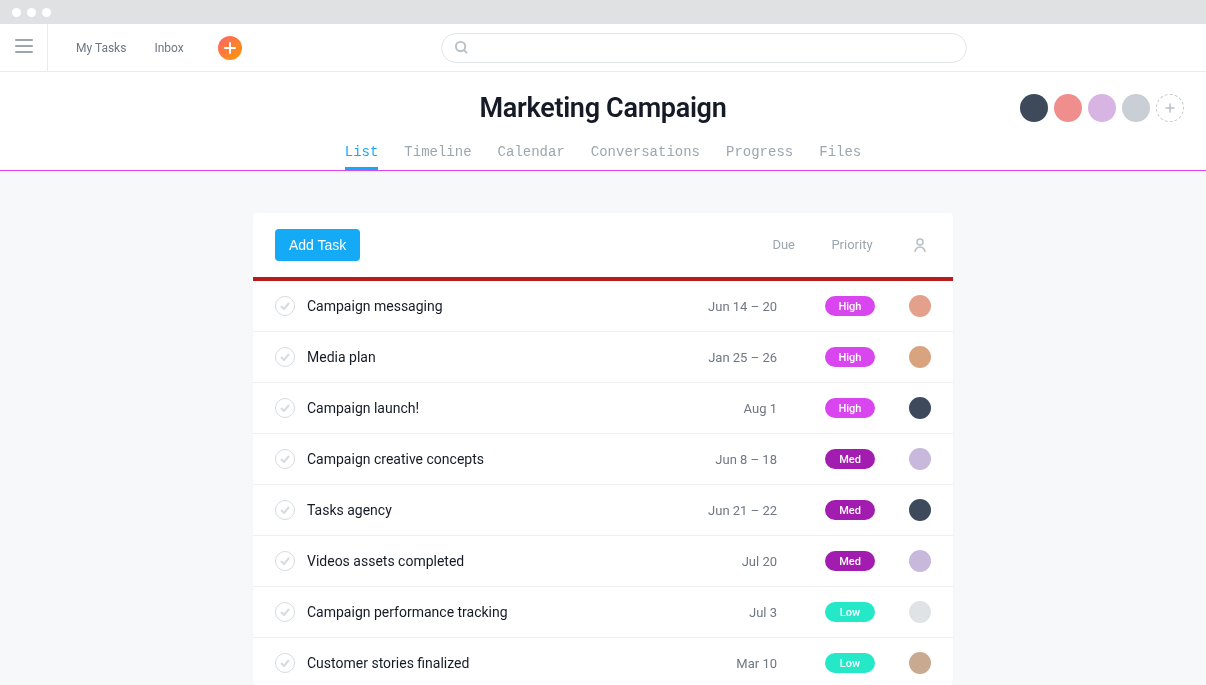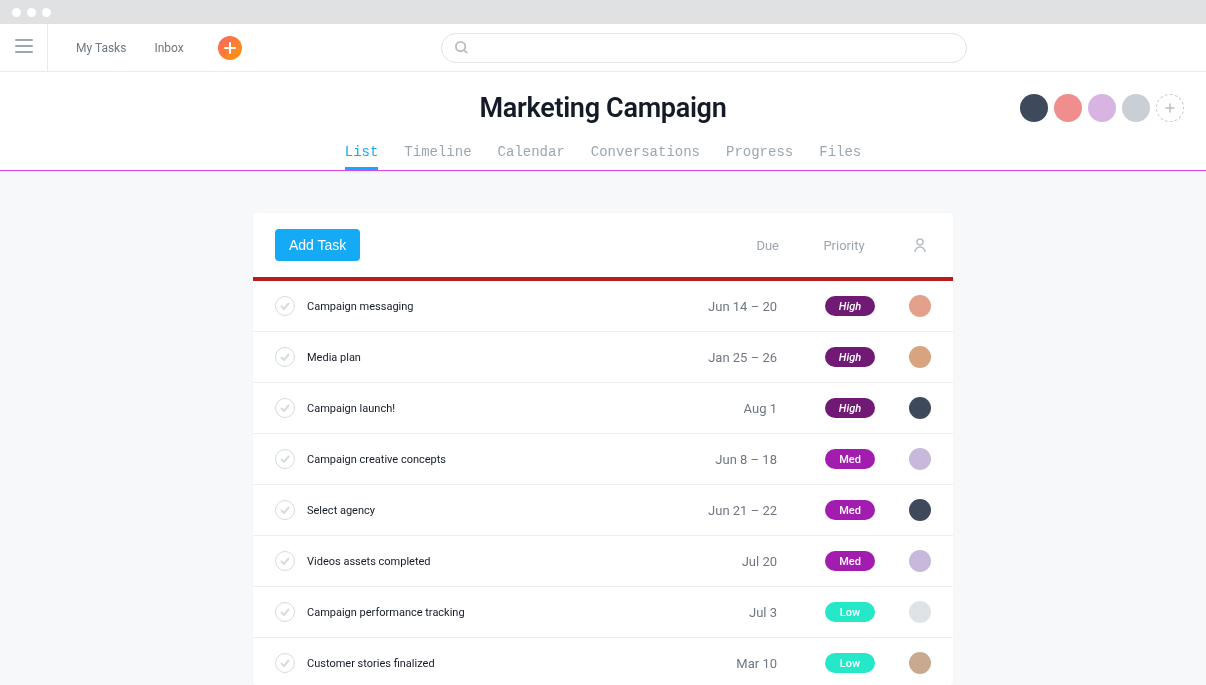--- a/index.html
+++ b/index.html
@@ -24,34 +24,34 @@
   .avatar.sm { width:22px; height:22px; font-size:10px; }
   .add-member { width:28px; height:28px; border-radius:50%; border:1.5px dashed #c4c9cc; display:flex; align-items:center; justify-content:center; cursor:pointer; }
   .add-member svg line { stroke:#b7bfc6; stroke-width:1.5; stroke-linecap:round; }
   .tabs { display:flex; justify-content:center; gap:26px; margin-top: 20px; font-family: Liberation Mono, monospace; }
   .tab { font-size:14px; color:#9ca6af; padding-bottom:10px; cursor:pointer; }
   .tab.active { color:#14aaf5; border-bottom:3px solid #14aaf5; padding-bottom:7px; }
   .content-area { flex:1; background:#f6f8f9; display:flex; justify-content:center; padding-top:42px; overflow:auto; }
   .panel { width: 700px; background:#ffffff; border-radius:4px; box-shadow: 0 1px 3px rgba(0,0,0,0.03); }
   .panel-header { display:flex; align-items:center; padding: 16px 22px; border-bottom:4px solid #b91c1c; }
   .add-task-btn { background:#14aaf5; color:#fff; font-size:14px; font-weight:500; border:none; border-radius:4px; padding:8px 14px; cursor:pointer; }
-  .col-headers { margin-left:auto; display:flex; align-items:center; gap:40px; color:#9ca6af; font-size:13px; }
+  .col-headers { margin-left:auto; display:flex; gap:32px; color:#9ca6af; font-size:13px; }
   .col-due { width:70px; text-align:right; }
   .col-priority { width:50px; text-align:center; }
   .col-assignee { width:22px; display:flex; justify-content:center; }
   .person-icon svg { stroke:#b7bfc6; stroke-width:1.5; fill:none; }
   .tasks { }
   .task-row { display:flex; align-items:center; padding: 14px 22px; border-bottom:1px solid #edeff0; }
   .task-row:last-child { border-bottom:none; }
   .check { width:20px; height:20px; border-radius:50%; border:1.5px solid #d5dce0; display:flex; align-items:center; justify-content:center; cursor:pointer; flex-shrink:0; }
   .check svg { stroke:#d5dce0; stroke-width:2; fill:none; }
-  .task-name { margin-left:12px; font-size:11px; color:#151b26; flex:1; cursor:pointer; }
+  .task-name { margin-left:12px; font-size:14px; color:#151b26; flex:1; cursor:pointer; }
   .task-due { width:86px; text-align:right; font-size:13px; color:#6f7782; margin-right: 48px; }
   .priority-pill { width:50px; height:20px; border-radius:10px; display:flex; align-items:center; justify-content:center; font-size:11px; font-weight:500; color:#fff; margin-right: 34px; }
-  .priority-High { background:#701a75;font-style:italic; }
+  .priority-High { background:#d946ef; }
   .priority-Med { background:#a21caf; }
   .priority-Low { background:#25e8c8; }
   .assignee { width:22px; display:flex; justify-content:center; }
 </style>
 </head>
 <body>
 
 <div class="window">
   <div class="titlebar">
     <div class="traffic-dot"></div>
@@ -182,21 +182,21 @@
             <div class="assignee">
               <div class="avatar sm" style="background: rgb(200, 184, 219);"></div>
             </div>
           </div>
           <div class="task-row">
             <div class="check">
               <svg width="10" height="8" viewBox="0 0 10 8">
                 <polyline points="1,4 4,7 9,1"></polyline>
               </svg>
             </div>
-            <span class="task-name">Select agency</span>
+            <span class="task-name">Tasks agency</span>
             <span class="task-due">Jun 21 – 22</span>
             <span class="priority-pill priority-Med">Med</span>
             <div class="assignee">
               <div class="avatar sm" style="background: rgb(62, 74, 91);"></div>
             </div>
           </div>
           <div class="task-row">
             <div class="check">
               <svg width="10" height="8" viewBox="0 0 10 8">
                 <polyline points="1,4 4,7 9,1"></polyline>

